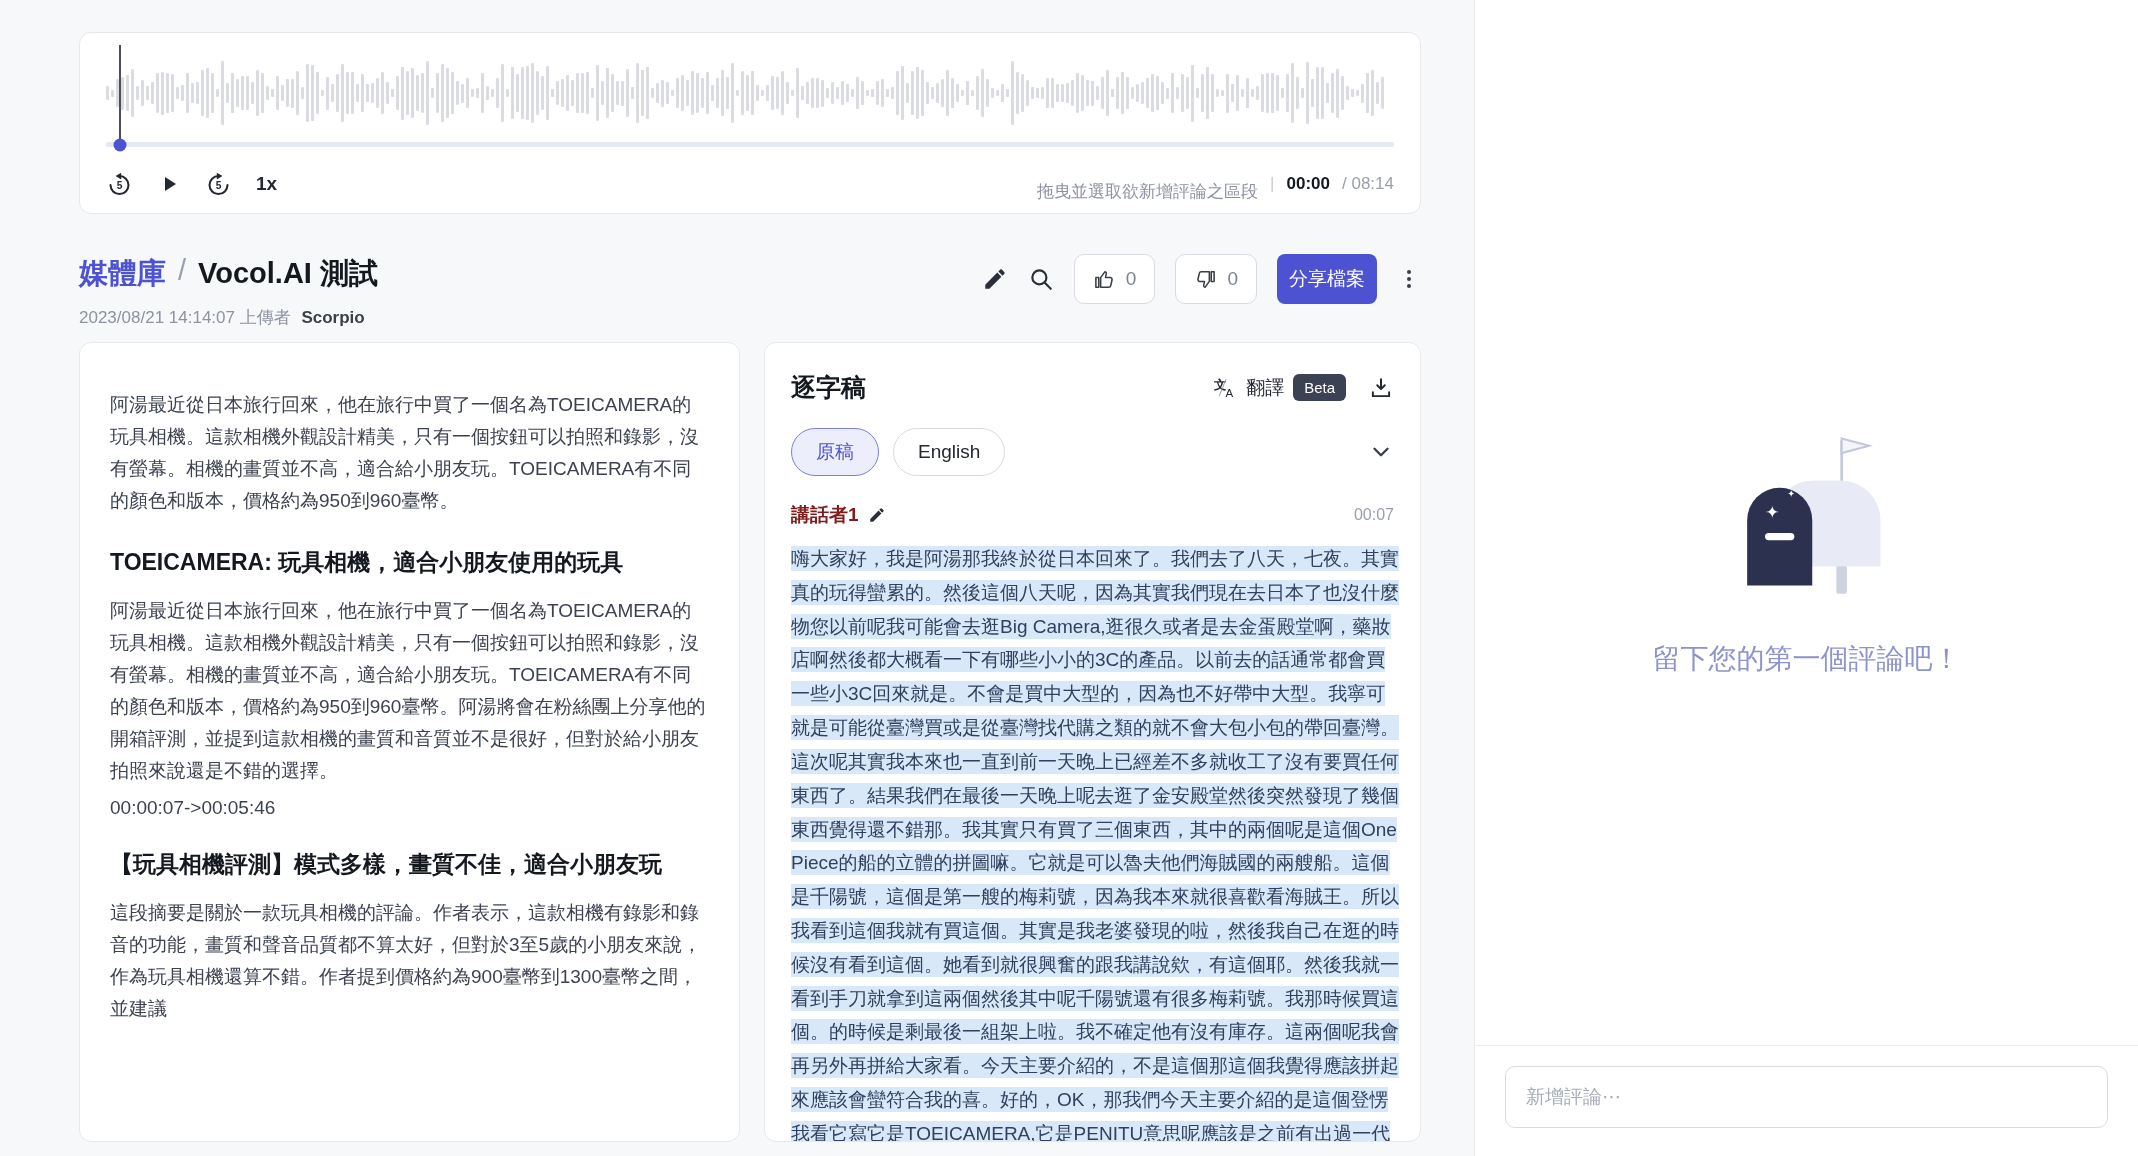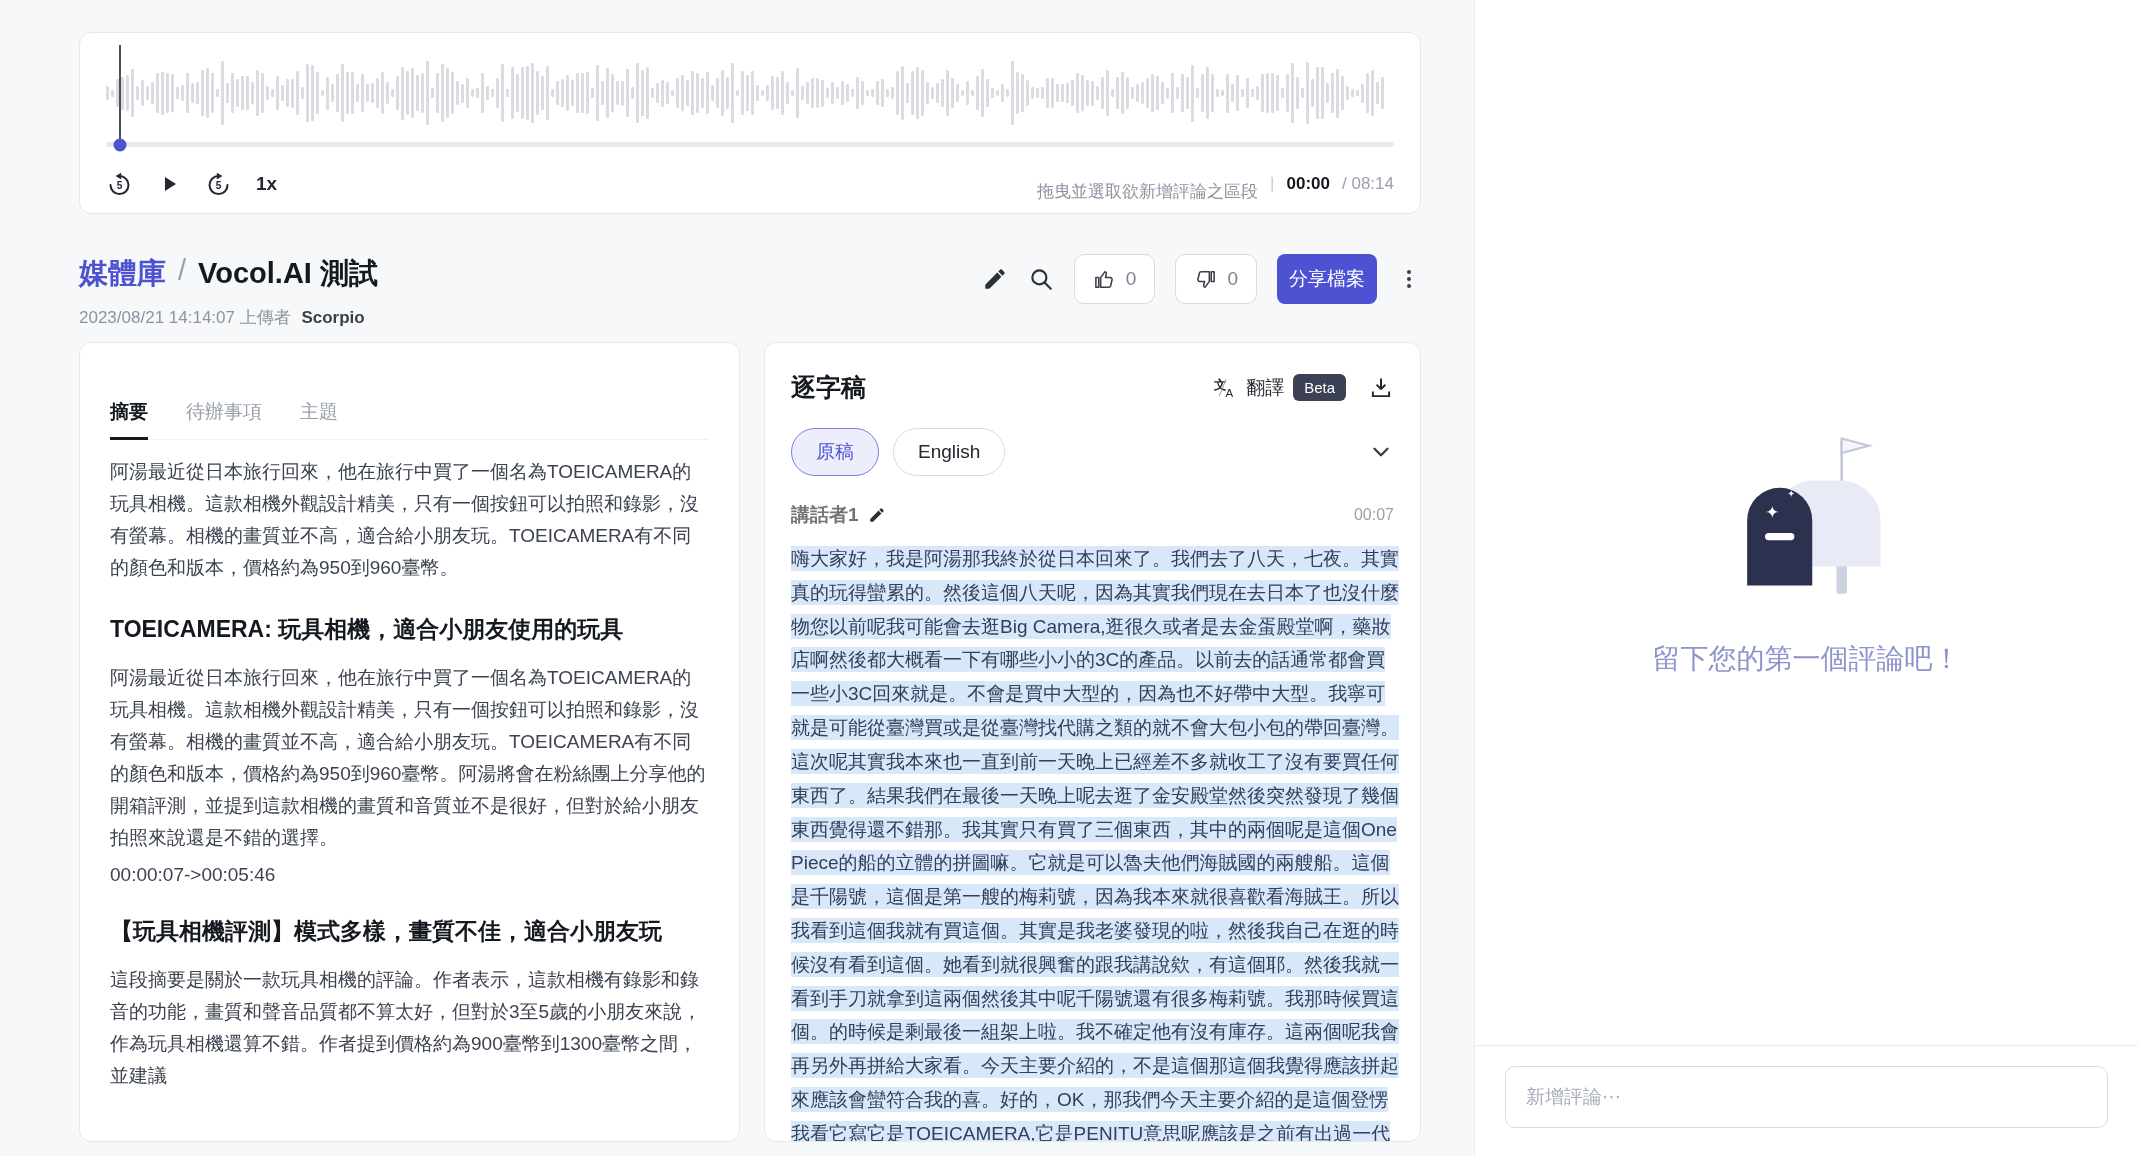--- a/index.html
+++ b/index.html
@@ -63,21 +63,21 @@
   .tr-header { display:flex; justify-content:space-between; align-items:center; padding:2px 26px 0; }
   .tr-title { font-size:25px; font-weight:700; color:#14181f; }
   .tr-actions { display:flex; align-items:center; gap:22px; }
   .translate-btn { display:flex; align-items:center; gap:9px; background:none; border:none; font-size:19px; color:#23272f; }
   .beta-badge { background:var(--beta-badge,#3c4154); color:#fff; font-size:15px; padding:5px 11px; border-radius:6px; }
   .pill-row { display:flex; justify-content:space-between; align-items:center; padding:24px 26px 0; }
   .lang-pills { display:flex; gap:14px; }
   .lang-pill { font-size:19px; padding:10px 24px; border-radius:999px; border:1px solid #d9dbe3; background:#fff; color:#23272f; }
   .lang-pill.active { border-color:#7b80e0; background:#edeefb; color:var(--accent,#4c52d2); }
   .speaker-row { display:flex; justify-content:space-between; align-items:center; padding:26px 26px 0; }
-  .speaker { font-size:19px; font-weight:700; color:#737373; display:flex; gap:9px; align-items:center; }
+  .speaker { font-size:19px; font-weight:700; color:#7f1d1d; display:flex; gap:9px; align-items:center; }
   .stamp { font-size:16px; color:#9aa0ab; }
   .tr-body { padding:14px 20px 20px 26px; }
   .tr-text { font-size:19px; line-height:1.78; color:#31405e; }
   .tr-text span { background:var(--transcript-highlight,#d9e8f9); padding:2px 0; box-decoration-break:clone; -webkit-box-decoration-break:clone; }
 
   
   .discussion { width:664px; height:1156px; background:#fff; border-left:1px solid #e9eaee; position:relative; }
   .disc-title { text-align:center; font-size:22px; font-weight:700; padding-top:26px; color:#14181f; }
   .empty-state { position:absolute; top:430px; left:0; right:0; display:flex; flex-direction:column; align-items:center; gap:42px; }
   .empty-text { color:var(--empty-text,#8d93cb); font-size:28px; }
@@ -430,25 +430,20 @@
         <svg width="24" height="24" viewBox="0 0 24 24">
           <circle cx="12" cy="5" r="2" fill="#3a3f48"></circle>
             <circle cx="12" cy="12" r="2" fill="#3a3f48"></circle>
             <circle cx="12" cy="19" r="2" fill="#3a3f48"></circle>
         </svg>
       </button>
     </div>
   </div>
 
   <section class="card ai-card">
-    <div class="tabs">
-      <button class="tab active">摘要</button>
-      <button class="tab">待辦事項</button>
-      <button class="tab">主題</button>
-    </div>
     <div class="ai-body">
       <p>阿湯最近從日本旅行回來，他在旅行中買了一個名為TOEICAMERA的玩具相機。這款相機外觀設計精美，只有一個按鈕可以拍照和錄影，沒有螢幕。相機的畫質並不高，適合給小朋友玩。TOEICAMERA有不同的顏色和版本，價格約為950到960臺幣。</p>
       <h3 class="ai-heading">TOEICAMERA: 玩具相機，適合小朋友使用的玩具</h3>
       <p>阿湯最近從日本旅行回來，他在旅行中買了一個名為TOEICAMERA的玩具相機。這款相機外觀設計精美，只有一個按鈕可以拍照和錄影，沒有螢幕。相機的畫質並不高，適合給小朋友玩。TOEICAMERA有不同的顏色和版本，價格約為950到960臺幣。阿湯將會在粉絲團上分享他的開箱評測，並提到這款相機的畫質和音質並不是很好，但對於給小朋友拍照來說還是不錯的選擇。</p>
       <div class="range">00:00:07-&gt;00:05:46</div>
       <h3 class="ai-heading">【玩具相機評測】模式多樣，畫質不佳，適合小朋友玩</h3>
       <p>這段摘要是關於一款玩具相機的評論。作者表示，這款相機有錄影和錄音的功能，畫質和聲音品質都不算太好，但對於3至5歲的小朋友來說，作為玩具相機還算不錯。作者提到價格約為900臺幣到1300臺幣之間，並建議</p>
     </div>
   </section>
 

